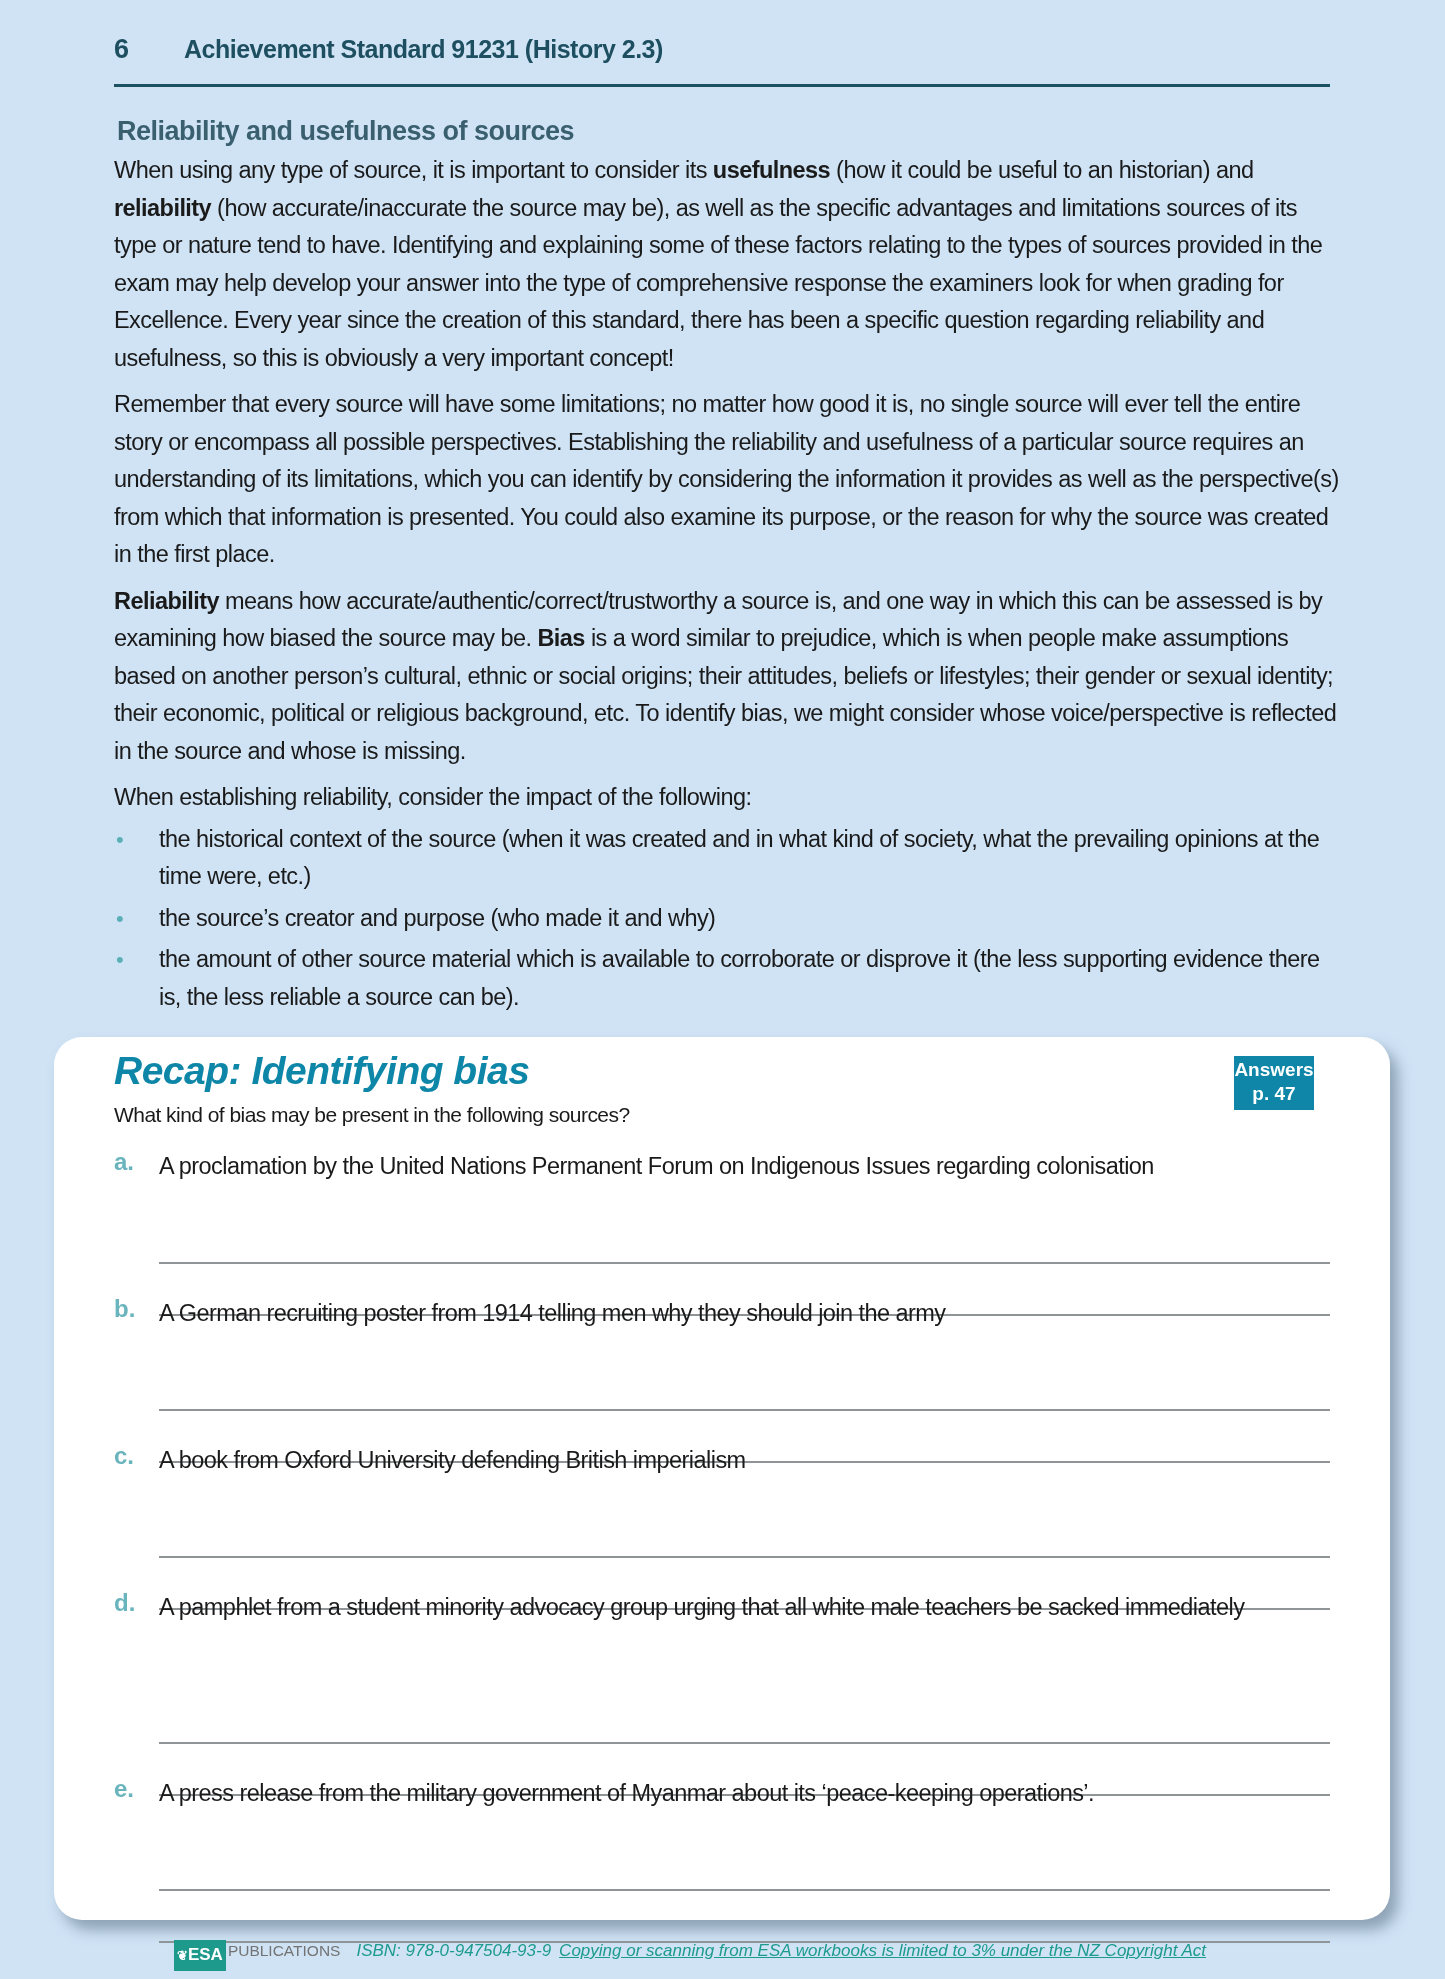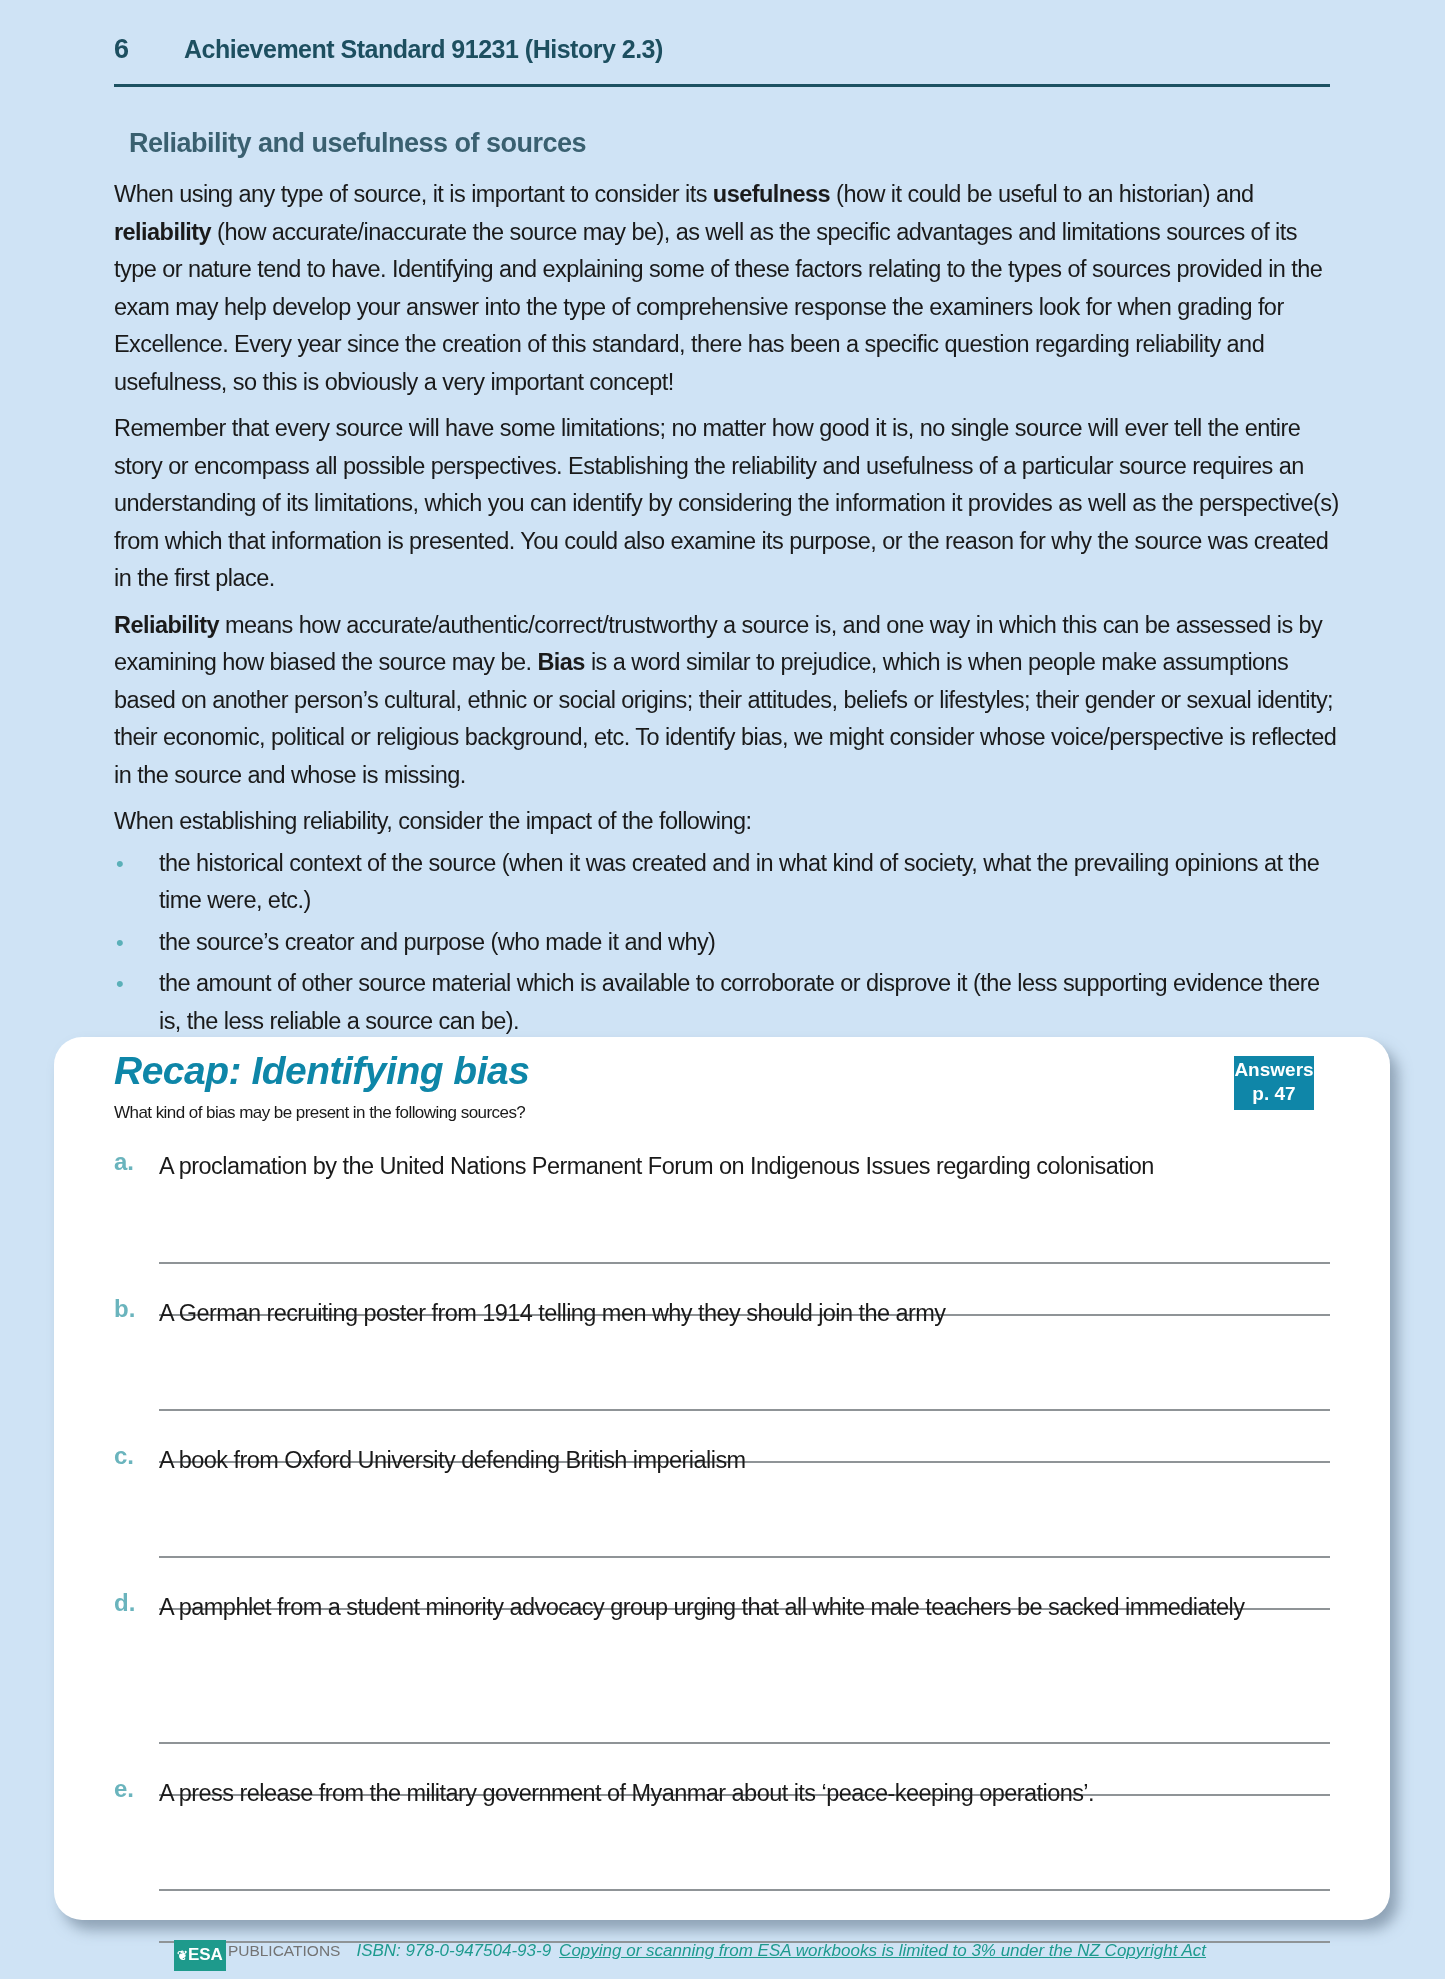--- a/index.html
+++ b/index.html
@@ -9,39 +9,39 @@
     position:relative; overflow:hidden;
   }
   .header {
     position:absolute; left:114px; top:30px; width:1216px;
     height:54px; border-bottom:3px solid #1d5262;
   }
   .header .pnum { position:absolute; left:0; top:4px; font-weight:bold; font-size:27px; color:#1d4f60; letter-spacing:-0.3px; }
   .header .ptitle { position:absolute; left:70px; top:5px; font-weight:bold; font-size:25px; color:#1d4f60; letter-spacing:-0.5px; }
 
   .content { position:absolute; left:114px; top:110px; width:1225px; }
-  .section-title { font-weight:bold; font-size:27px; color:#3a6070; margin:15px; line-height:36px; letter-spacing:-0.5px; }
+  .section-title { font-weight:bold; font-size:27px; color:#3a6070; margin:3px; line-height:36px; letter-spacing:-0.5px; }
   .para { font-size:23.5px; line-height:37.5px; margin:0 0 9px 0; letter-spacing:-0.55px; }
   .para b { font-weight:bold; }
   .bullets { list-style:none; margin:0; padding:0; }
   .bullets li { position:relative; padding-left:45px; font-size:23.5px; line-height:37.5px; margin-bottom:4px; letter-spacing:-0.55px; }
   .bullets li .dot { position:absolute; left:2px; top:0; color:#5bb0b8; font-size:22px; }
 
   .recap {
     position:absolute; left:54px; top:1037px; width:1336px; height:883px;
     background:#ffffff; border-radius:28px;
     box-shadow: 8px 10px 14px rgba(90,110,130,0.55);
   }
   .recap-title { position:absolute; left:60px; top:12px; font-weight:bold; font-style:italic; font-size:39px; color:#0e86a8; letter-spacing:-0.5px; }
   .answers-badge {
     position:absolute; left:1180px; top:19px; width:80px; height:54px;
     background:#0f86a8; color:#fff; text-align:center; font-weight:bold;
     font-size:19px; line-height:24px; padding-top:2px; box-sizing:border-box;
   }
-  .recap-intro { position:absolute; left:60px; top:66px; font-size:17px; letter-spacing:-0.55px; }
+  .recap-intro { position:absolute; left:60px; top:66px; font-size:21px; letter-spacing:-0.55px; }
   .question { position:absolute; left:60px; width:1216px; }
   .question .qletter { position:absolute; left:0; top:0; font-weight:bold; color:#6ab4bd; font-size:24px; }
   .question .qtext { position:absolute; left:45px; top:0; width:1160px; font-size:23.5px; line-height:37.5px; letter-spacing:-0.55px; }
   .answer-line { position:absolute; left:45px; width:1171px; height:0; border-top:2px solid #8f9497; }
 
   .footer { position:absolute; left:174px; top:1940px; height:24px; font-size:17px; color:#1d9a8e; white-space:nowrap; }
   .esa-logo { display:inline-block; background:#1e9a8c; color:#fff; font-weight:bold; font-size:17px; padding:0 3px; line-height:30px; vertical-align:top; }
   .pub { color:#737373; font-size:15.5px; margin-left:2px; vertical-align:top; line-height:22px; }
   .isbn, .copy { font-style:italic; color:#1d9a8e; vertical-align:top; line-height:22px; }
   .isbn { margin-left:16px; }

